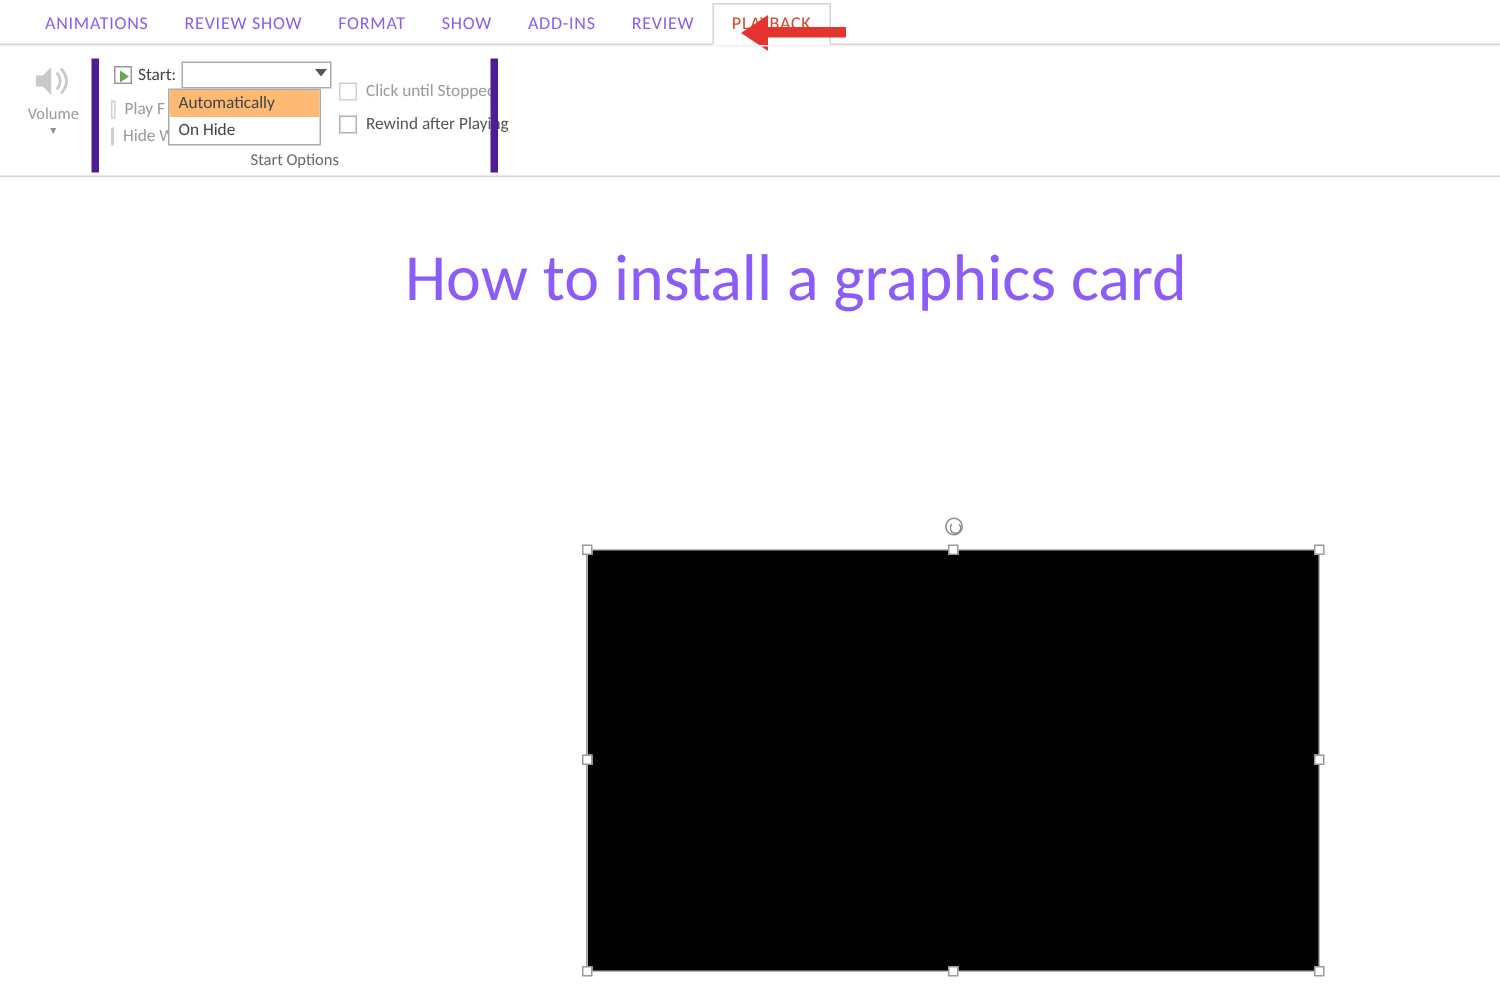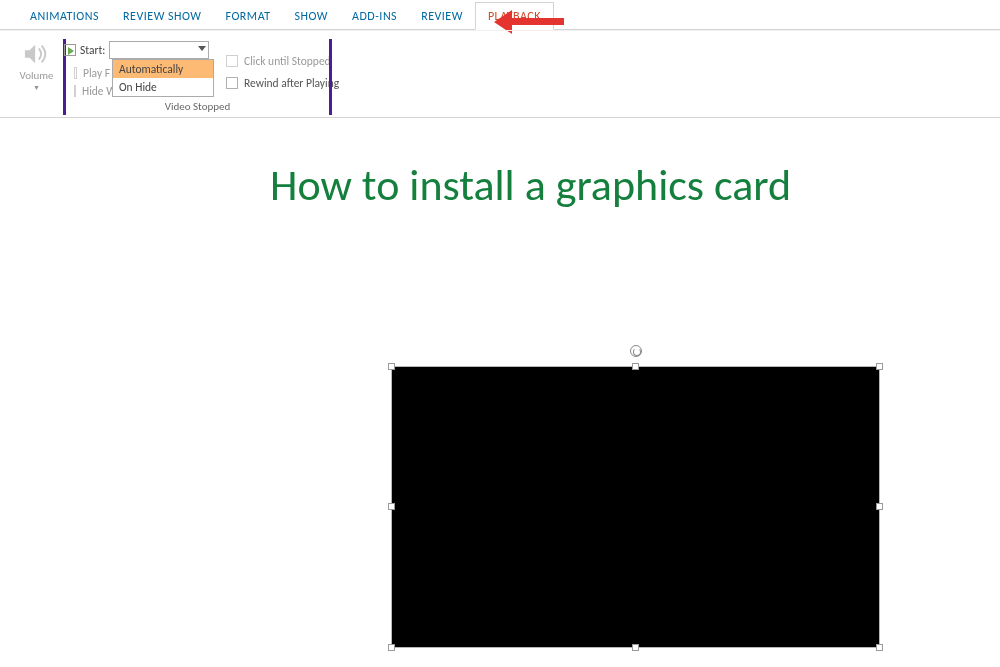--- a/index.html
+++ b/index.html
@@ -21,21 +21,21 @@
     align-items: flex-end;
     height: 30px;
     padding-left: 18px;
     border-bottom: 1px solid #d4d4d4;
     background: #fff;
   }
   .tab {
     padding: 6px 12px 6px 12px;
     font-size: 12px;
     letter-spacing: 0.5px;
-    color: #0369a1;
+    color: #8b5cf6;
     cursor: pointer;
   }
   .tab.active {
     color: #d24726; 
     border: 1px solid #d4d4d4;
     border-bottom: 1px solid #fff;
     margin-bottom: -1px;
     background: #fff;
   }
 
@@ -44,21 +44,21 @@
     position: relative;
     height: 88px;
     border-bottom: 1px solid #d4d4d4;
     border-top: 1px solid #f0f0f0;
   }
 
   .group {
     position: absolute;
     top: 8px;
     bottom: 2px;
-    border-right: 3px solid #4c1d95;
+    border-right: 5px solid #4c1d95;
     padding: 0 8px;
   }
   .group-label {
     position: absolute;
     bottom: 2px;
     left: 0;
     right: 0;
     text-align: center;
     font-size: 11px;
     color: #6a6a6a;
@@ -68,21 +68,21 @@
   .volume-group { left: 10px; width: 56px; }
   .volume-btn { display: flex; flex-direction: column; align-items: center; color: #a0a0a0; cursor: pointer; }
   .volume-icon { width: 30px; height: 26px; margin-top: 2px; }
   .volume-label { font-size: 11px; color: #9a9a9a; margin-top: 2px; }
   .volume-caret { font-size: 8px; color: #909090; }
   .row { display: flex; align-items: center; height: 20px; margin-bottom: 2px; font-size: 11.5px; color: #555; }
   .row.disabled { color: #9a9a9a; }
   .mini-icon { width: 12px; height: 12px; margin-right: 4px; display:inline-block; }
 
   
-  .start-row { position: absolute; left: 64px; top: 10px; display:flex; align-items:center;justify-content:flex-end; }
+  .start-row { position: absolute; left: 76px; top: 10px; display:flex; align-items:center;justify-content:flex-end; }
   .start-label { font-size: 11.5px; color:#444; margin-right:4px;}
   .start-combo {
     width: 100px; height: 18px;
     border: 1px solid #ababab;
     background: #fff;
     position: relative;
   }
   .start-combo::after {
     content:"";
     position:absolute; right:2px; top:4px;
@@ -131,21 +131,21 @@
     position: relative;
     width: 1000px;
     height: 549px;
     background:#fff;
   }
   .slide-title {
     position:absolute;
     left: 270px; top: 40px;
     font-family: Calibri, "Segoe UI", Arial, sans-serif;
     font-size: 44px;
-    color:#15803d;
+    color:#8b5cf6;
     letter-spacing: 0px;
   }
 
   .video-frame {
     position:absolute;
     left: 391px; top: 248px;
     width: 489px; height: 282px;
     background:#000;
     border: 1px solid #b8b8b8;
   }
@@ -284,21 +284,21 @@
   <div class="row disabled check-right check3">
     <span class="cb disabled"></span>
     <span>Click until Stopped</span>
   </div>
   <div class="row check-right check4">
     <span class="cb"></span>
     <span>Rewind after Playing</span>
   </div>
 
   <div class="group" style="left:66px; width:266px;">
-    <div class="group-label">Video Stopped</div>
+    <div class="group-label">Start Options</div>
   </div>
 
   <div class="arrow-up-shaft arrow-side"></div>
 </div>
 
 <div class="slide-area">
   <div class="slide-title">How to install a graphics card</div>
 
   <div class="video-frame">
     <div class="rotate-handle"></div>

